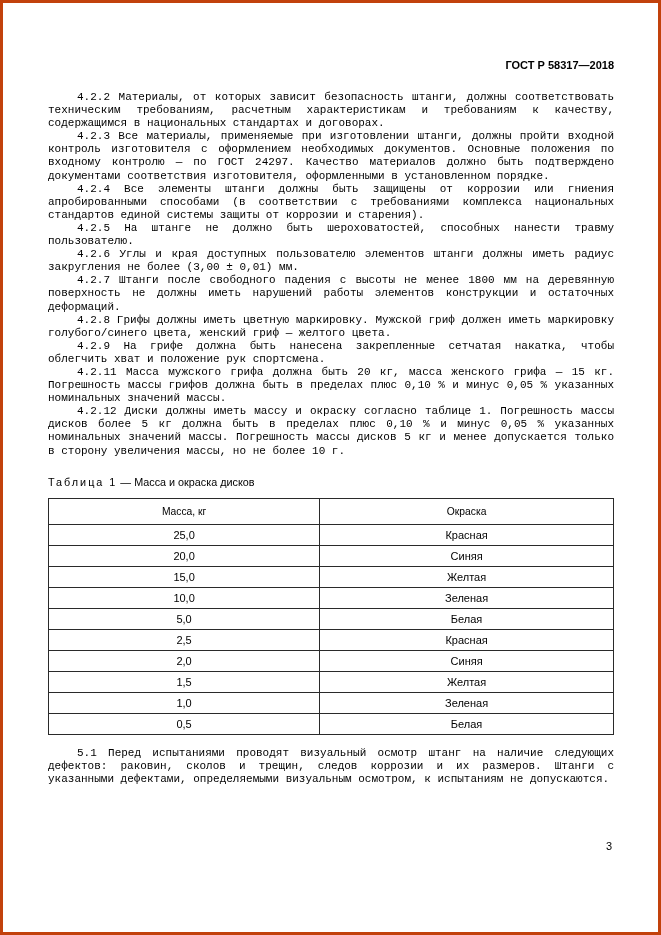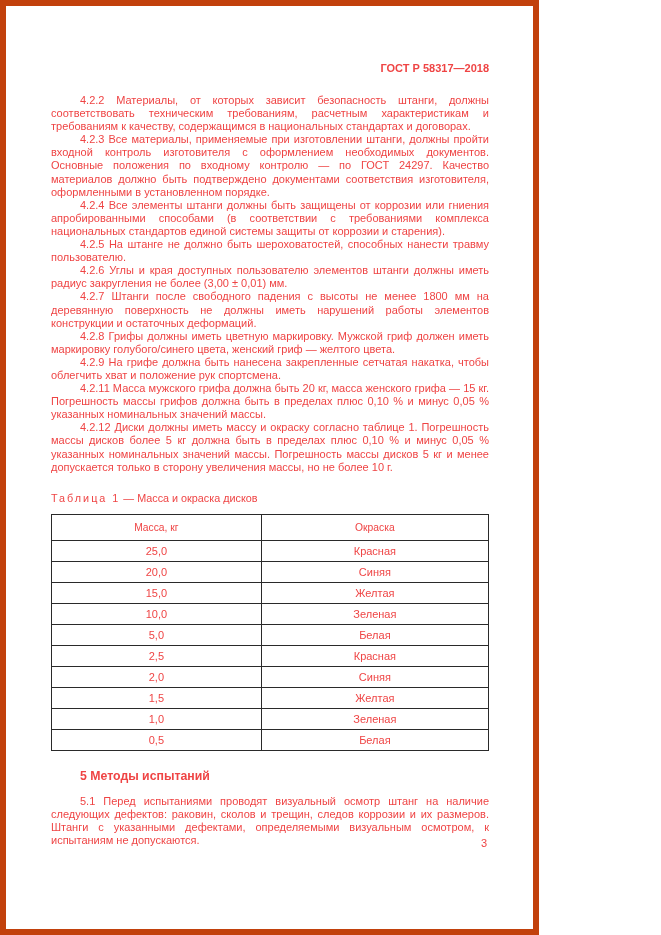--- a/index.html
+++ b/index.html
@@ -1,42 +1,43 @@
 <!DOCTYPE html>
 <html><head>
 <meta charset="utf-8">
 <style>
   html, body { margin: 0; padding: 0; background: #ffffff; }
   .page {
     position: relative;
-    width: 539px;
+    width: 661px;
     height: 935px;
     box-sizing: border-box;
     background: #ffffff;
-    border: 6px solid #c2410c;
+    border: 3px solid #c2410c;
     font-family: "Liberation Sans", sans-serif;
-    color: #ef4444;
+    color: #000000;
     overflow: hidden;
   }
   .page-inner {
     padding: 56px 44px 0 45px;
   }
   .doc-header {
     text-align: right;
     font-weight: bold;
     font-size: 11px;
     line-height: 13px;
     margin-bottom: 19px;
   }
   .para {
     margin: 0;
     font-size: 11px;
     line-height: 13.1px;
     text-align: justify;
     text-indent: 29px;
+    font-family: Liberation Mono, monospace;
   }
   .table-caption {
     margin: 18px 0 9px 0;
     font-size: 10.8px;
     line-height: 13px;
     text-align: left;
     text-indent: 0;
   }
   .cap-label { letter-spacing: 2px; }
   table.mass-table {
@@ -147,21 +148,20 @@
             <td>Зеленая</td>
           </tr>
           <tr>
             <td>0,5</td>
             <td>Белая</td>
           </tr>
         </tbody>
     </table>
 
 
-    <h2 class="sec-heading">5  Методы испытаний</h2>
 
     <div>
         <p class="para">5.1  Перед испытаниями проводят визуальный осмотр штанг на наличие следующих дефектов: раковин, сколов и трещин, следов коррозии и их размеров. Штанги с указанными дефектами, определяемыми визуальным осмотром, к испытаниям не допускаются.</p>
       </div>
 
   </div>
 
   <div class="page-number">3</div>
 </div>
 

